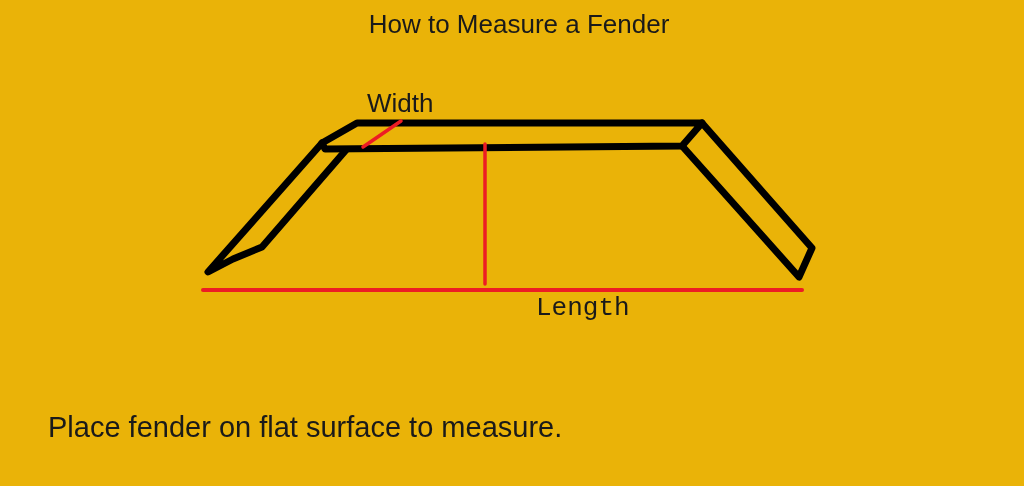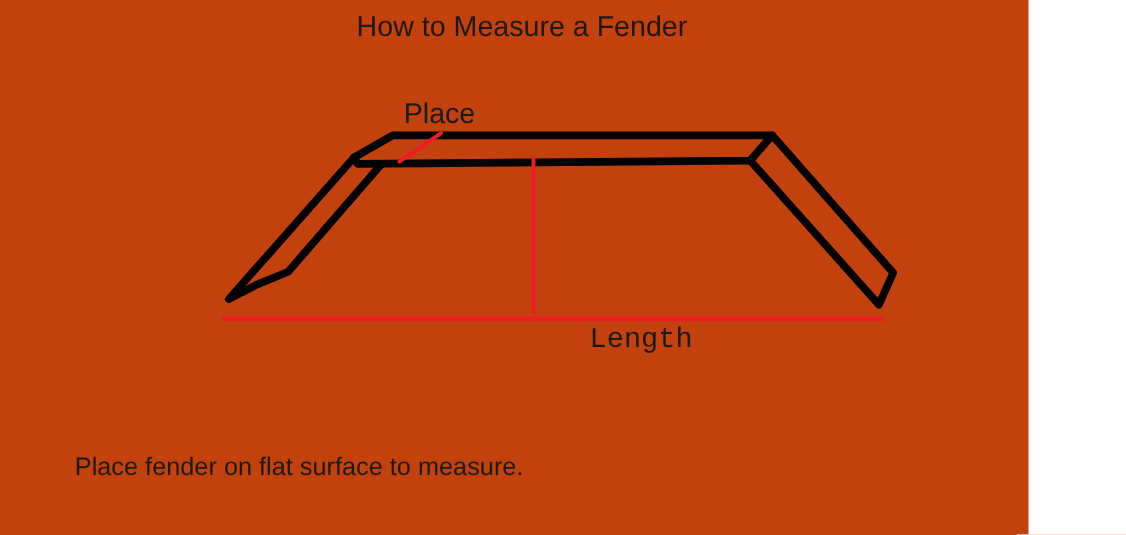--- a/index.html
+++ b/index.html
@@ -2,23 +2,23 @@
 <html><head>
 <meta charset="utf-8">
 <style>
   html, body {
     margin: 0;
     padding: 0;
     background: #ffffff;
   }
   .canvas {
     position: relative;
-    width: 935px;
+    width: 1024px;
     height: 486px;
-    background: #c2410c;
+    background: #eab308;
     overflow: hidden;
     font-family: "Liberation Sans", "DejaVu Sans", sans-serif;
     color: #1a1a1a;
   }
   .diagram-svg {
     position: absolute;
     left: 0;
     top: 0;
   }
   .txt {
@@ -35,22 +35,21 @@
   }
   .label {
     font-size: 26px;
   }
   .label-width  { left: 367px; top: 89px;  }
   .label-height { left: 495px; top: 192px; }
   .label-length { left: 536px; top: 294px; font-family: Liberation Mono, monospace; }
   .caption {
     left: 48px;
     top: 411px;
-    font-size: 23px;
-    margin-left: 20px;
+    font-size: 29px;
   }
 </style>
 </head>
 <body>
 
 <div class="canvas">
 
   <div class="txt title">How to Measure a Fender</div>
 
   <svg class="diagram-svg" width="1024" height="486" viewBox="0 0 1024 486">
@@ -59,20 +58,20 @@
       <path d="M322,143 L208,272 L233,259 L262,247 L346,150" stroke="#000000"></path>
       <path d="M702,123 L812,248 L799,277 L683,147" stroke="#000000"></path>
     </g>
     <g fill="none" stroke-linecap="round">
       <path stroke-width="3.5" d="M401,121 L363,147" stroke="#ed1c24"></path>
       <path stroke-width="3.5" d="M485,144 L485,284" stroke="#ed1c24"></path>
       <path stroke-width="4" d="M203,290 L802,290" stroke="#ed1c24"></path>
     </g>
   </svg>
 
-  <div class="txt label label-width">Place</div>
+  <div class="txt label label-width">Width</div>
 
 
   <div class="txt label label-length">Length</div>
 
   <div class="txt caption">Place fender on flat surface to measure.</div>
 
 </div>
 
 </body></html>

